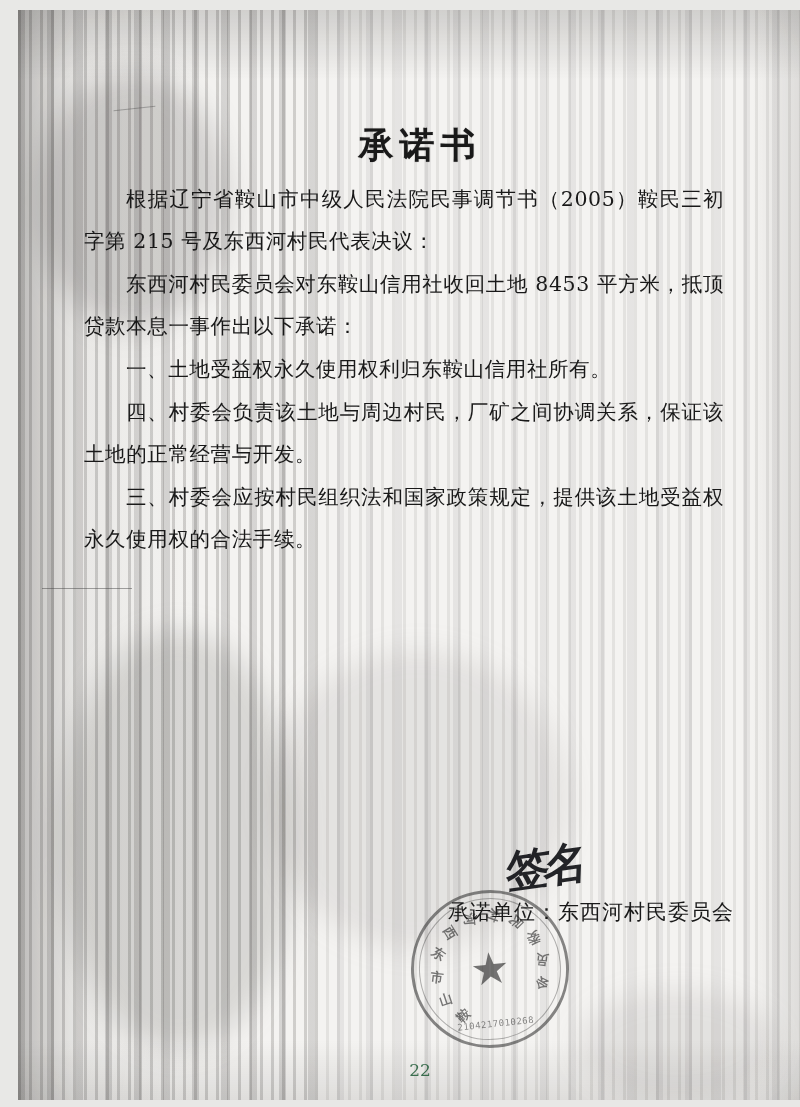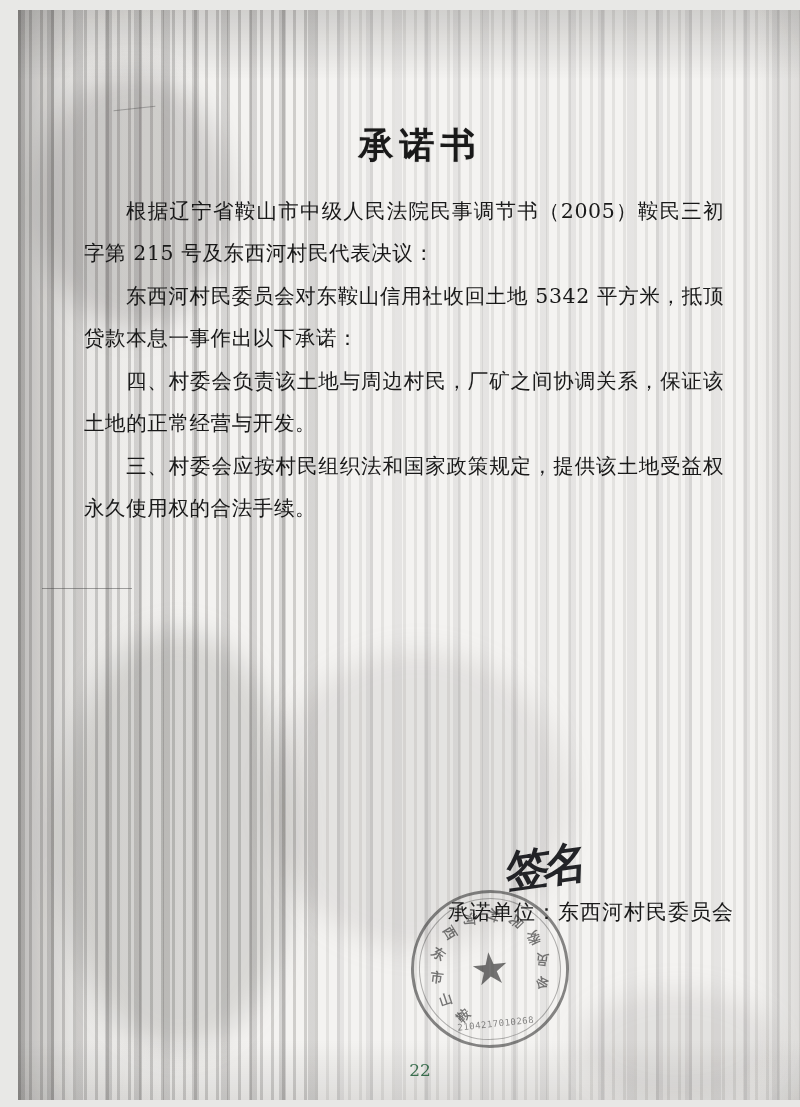--- a/index.html
+++ b/index.html
@@ -94,21 +94,21 @@
     font-size: 35px;
     font-weight: bold;
     letter-spacing: 6px;
     font-family: "DejaVu Serif", serif;
     text-shadow: 0 0 1px rgba(0,0,0,0.45);
   }
 
   .body-block {
     position: absolute;
     left: 66px;
-    top: 180px;
+    top: 168px;
     width: 640px;
     font-size: 20.5px;
     line-height: 42px;
     letter-spacing: 0.6px;
     font-family: "DejaVu Serif", serif;
   }
   .para {
     margin: 0 0 1px 0;
     text-indent: 42px;
     text-align: justify;
@@ -259,21 +259,22 @@
 
     <div id="content">
 
       <div class="pencil-mark"></div>
       <div class="hairline"></div>
 
       <div class="doc-title">承诺书</div>
 
       <div class="body-block">
         <p class="para">根据辽宁省鞍山市中级人民法院民事调节书（2005）鞍民三初字第 215 号及东西河村民代表决议：</p>
-        <p class="para">东西河村民委员会对东鞍山信用社收回土地 5342 平方米，抵顶贷款本息一事作出以下承诺：</p>
+        <p class="para">东西河村民委员会对东鞍山信用社收回土地 8453 平方米，抵顶贷款本息一事作出以下承诺：</p>
+        <p class="para">一、土地受益权永久使用权利归东鞍山信用社所有。</p>
         <p class="para">四、村委会负责该土地与周边村民，厂矿之间协调关系，保证该土地的正常经营与开发。</p>
         <p class="para">三、村委会应按村民组织法和国家政策规定，提供该土地受益权永久使用权的合法手续。</p>
       </div>
 
       <div class="sign-area">
 
         <div class="signature">签名</div>
 
         <div class="stamp">
           <div class="inner-ring"></div>

